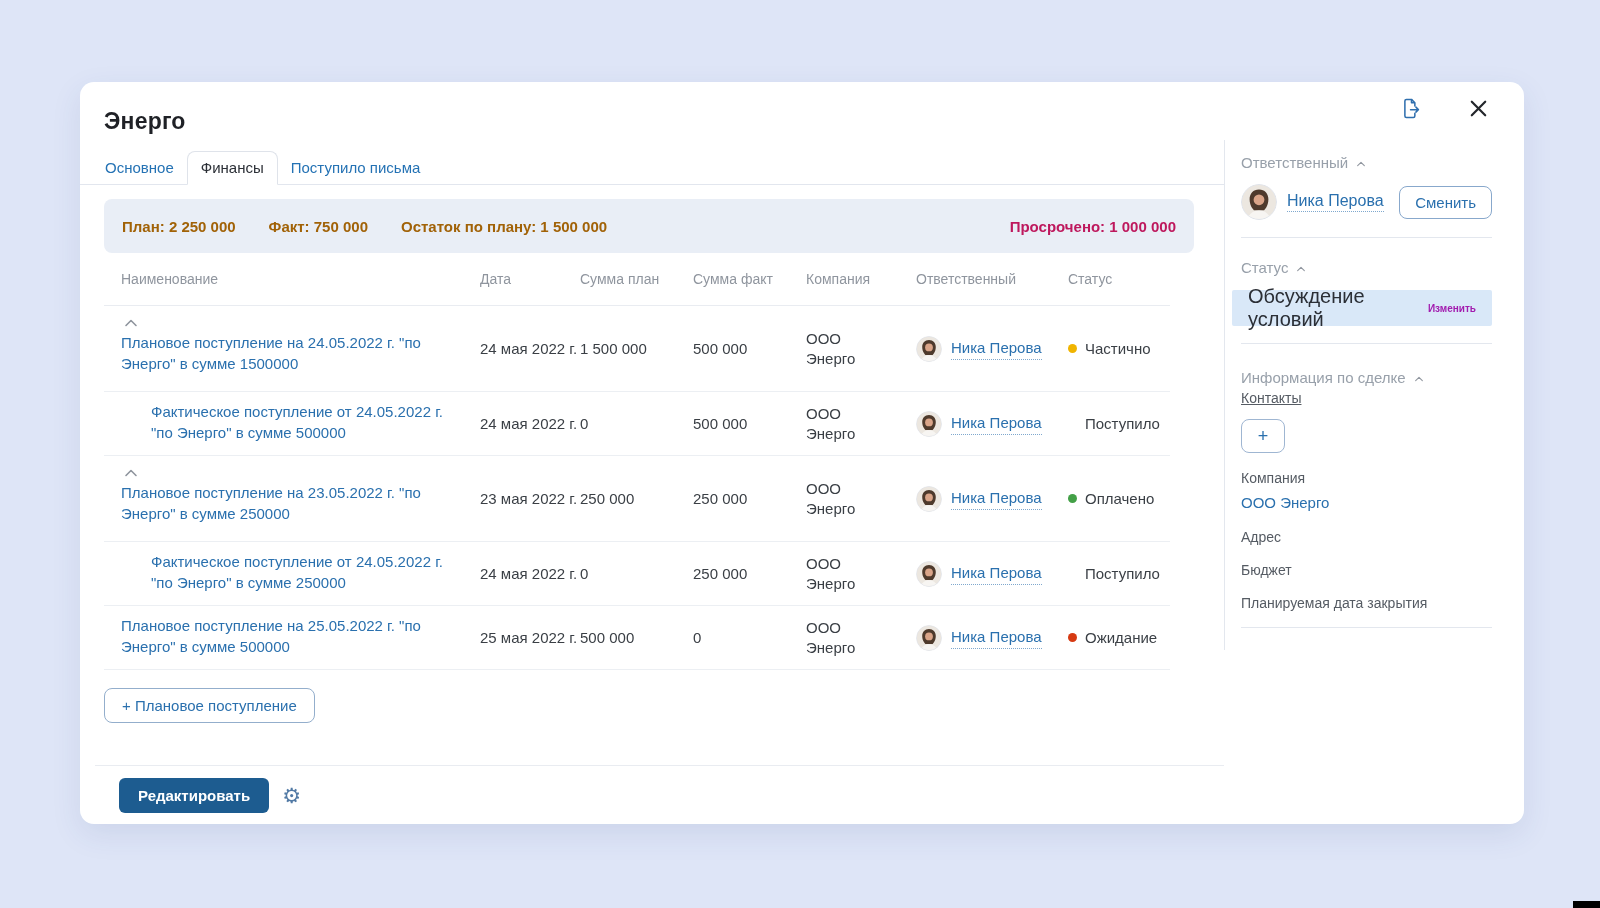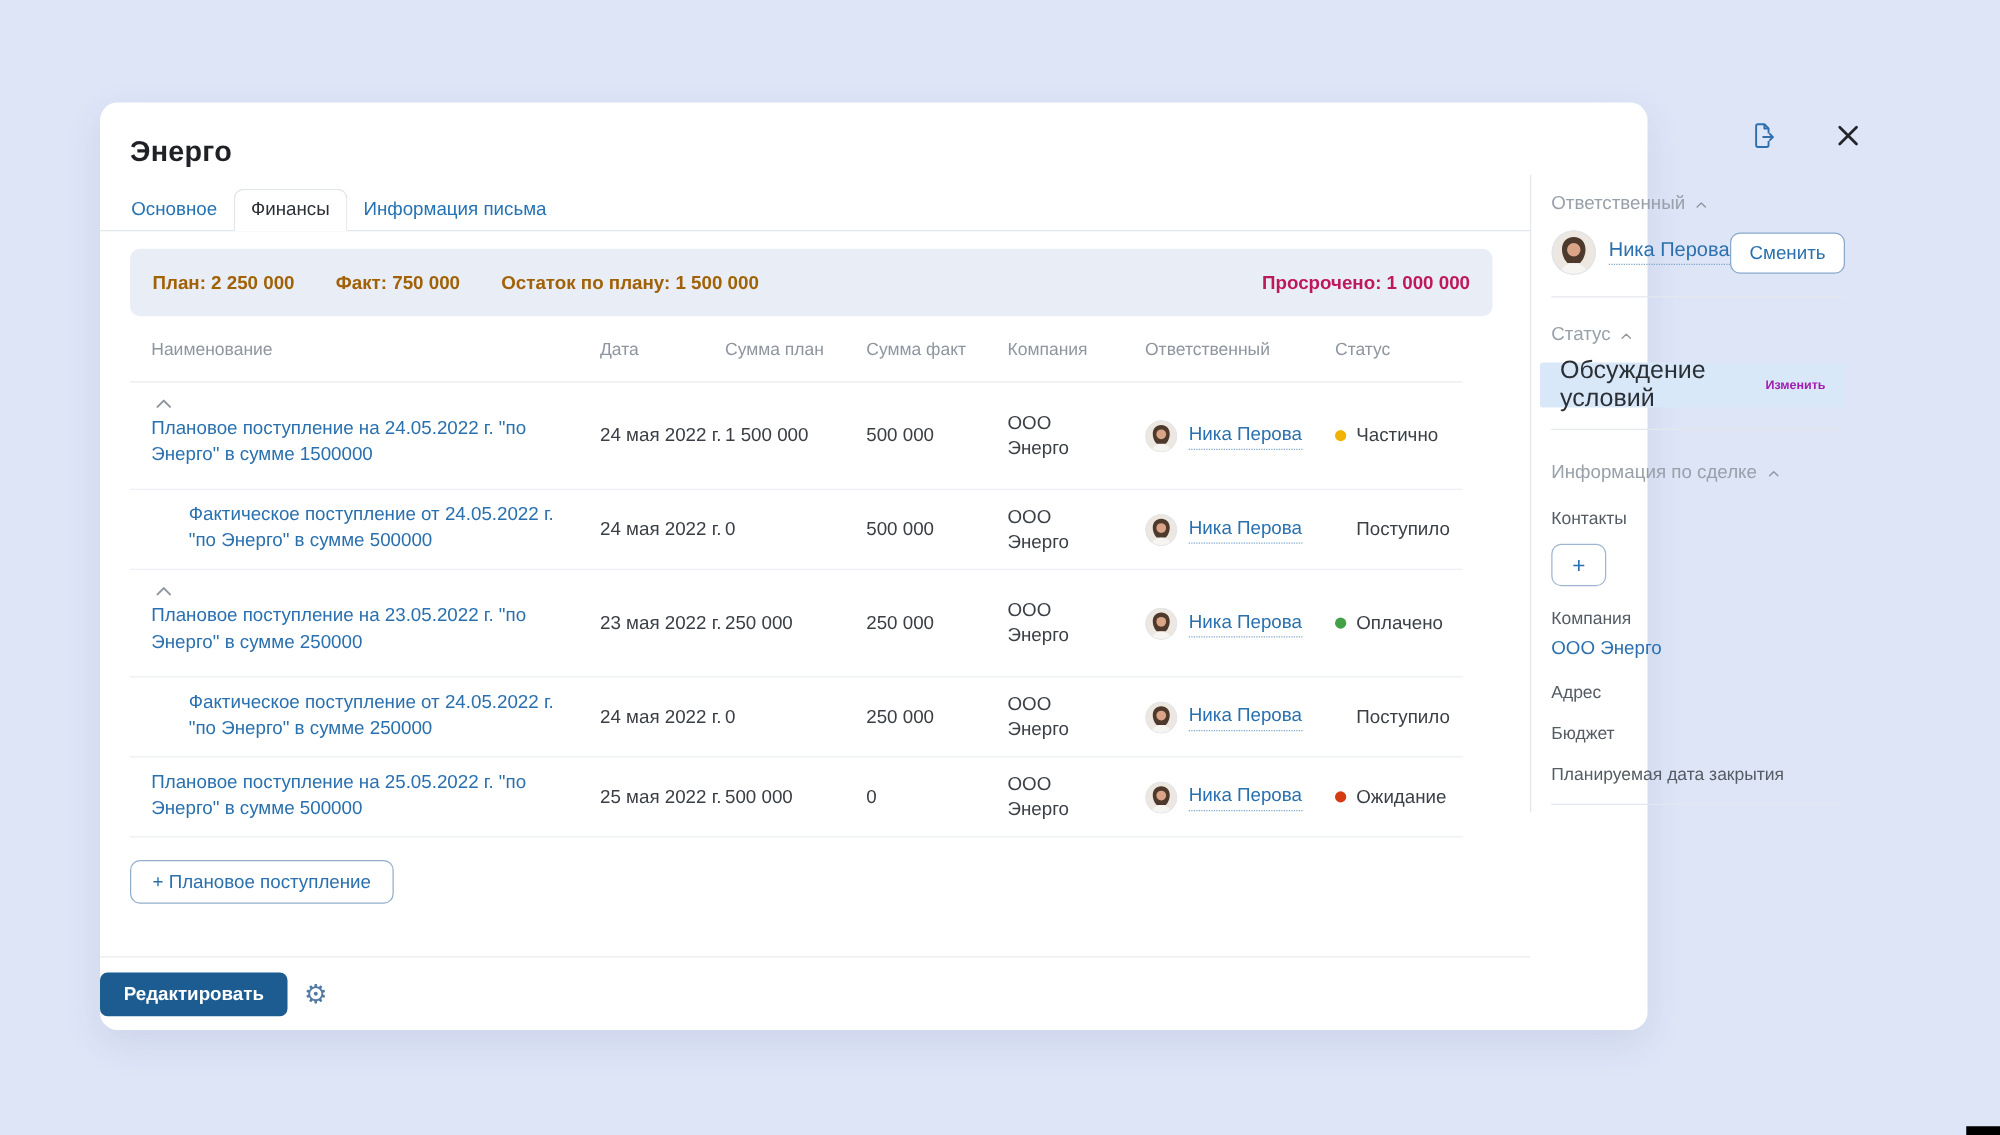--- a/index.html
+++ b/index.html
@@ -3,21 +3,21 @@
 <meta charset="utf-8">
 <style>
   html,body{margin:0;padding:0;}
   body{
     width:1600px;height:908px;position:relative;overflow:hidden;
     background:#dee5f7;
     font-family:"Liberation Sans","DejaVu Sans",sans-serif;
     -webkit-font-smoothing:antialiased;
   }
   .card{
-    position:absolute;left:80px;top:82px;width:1238px;height:742px;
+    position:absolute;left:80px;top:82px;width:1444px;height:742px;
     background:#ffffff;border-radius:14px;
     box-shadow:0 10px 30px rgba(50,70,130,.10);
     display:flex;
   }
   
   .main{position:relative;width:1144px;flex:0 0 1144px;}
   .page-title{
     margin:26px 0 0 24px;font-size:23px;font-weight:700;color:#1f2126;letter-spacing:.2px;
   }
   .tabs{
@@ -60,23 +60,23 @@
   .resp{display:flex;align-items:center;gap:9px;}
   .resp-link{font-size:15px;color:#2a70ae;border-bottom:1px dotted #7fa8ce;padding-bottom:1px;cursor:pointer;white-space:nowrap;}
   .status{display:flex;align-items:center;gap:8px;}
   .dot{width:9px;height:9px;border-radius:50%;background:transparent;flex:0 0 9px;}
   .add-btn{
     display:inline-block;margin:18px 0 0 24px;padding:8px 17px;
     border:1px solid #93aecc;border-radius:8px;background:#fff;
     font-size:15px;color:#2a70ae;cursor:pointer;
   }
   .main-footer{
-    position:absolute;left:0;right:0;bottom:0;height:59px;
+    position:absolute;left:15px;right:0;bottom:0;height:59px;
     border-top:1px solid #e9ecf1;display:flex;align-items:center;gap:13px;
-    box-sizing:border-box;
+    padding-left:24px;box-sizing:border-box;
   }
   .edit-btn{
     background:#1d5c90;color:#fff;font-size:15px;font-weight:600;
     border:none;border-radius:6px;padding:9px 19px;cursor:pointer;
   }
   .gear{font-size:21px;color:#527aa5;cursor:pointer;line-height:1;}
   
   .win-icons{position:absolute;top:97px;right:110px;display:flex;gap:44px;align-items:center;}
   .icon-btn{width:23px;height:23px;cursor:pointer;}
   
@@ -93,21 +93,21 @@
   .sb-hr{border:none;border-top:1px solid #e3e7ee;margin:17px 0 0;}
   .status-label{margin-top:21px;}
   .status-pill{
     margin:14px 0 0 -9px;height:36px;background:#d9e8f8;border-radius:2px;
     display:flex;align-items:center;padding:0 16px;
   }
   .status-pill .val{font-size:20px;color:#2b2f36;}
   .status-pill .change{margin-left:auto;font-size:10px;font-weight:700;color:#a21caf;cursor:pointer;}
   .info-label{margin-top:25px;}
   .sb-field{font-size:14px;color:#555b63;margin-top:17px;}
-  .sb-field--first{margin-top:20px;}
+  .sb-field--first{margin-top:4px;text-decoration:underline;}
   .add-contact{
     margin-top:13px;width:44px;height:34px;background:#fff;
     border:1px solid #9fb6d2;border-radius:8px;color:#2a70ae;font-size:18px;cursor:pointer;
   }
   .company-link{font-size:15px;color:#2a70ae;margin-top:8px;cursor:pointer;display:inline-block;}
   .sb-bottom-hr{margin-top:16px;}
   .avatar{border-radius:50%;flex:none;}
   .black-artifact{position:absolute;right:0;bottom:0;width:27px;height:7px;background:#000;}
 </style>
 </head>
@@ -143,21 +143,21 @@
 
 <div class="card">
 
   <div class="main">
 
     <div class="page-title">Энерго</div>
 
     <div class="tabs">
       <div class="tab">Основное</div>
       <div class="tab tab--active">Финансы</div>
-      <div class="tab">Информация письма</div>
+      <div class="tab">Поступило письма</div>
     </div>
 
     <div class="summary">
       <span class="item">План: 2 250 000</span>
       <span class="item">Факт: 750 000</span>
       <span class="item">Остаток по плану: 1 500 000</span>
       <span class="item overdue" style="color: #be185d;">Просрочено: 1 000 000</span>
     </div>
 
     <div class="tablewrap">

